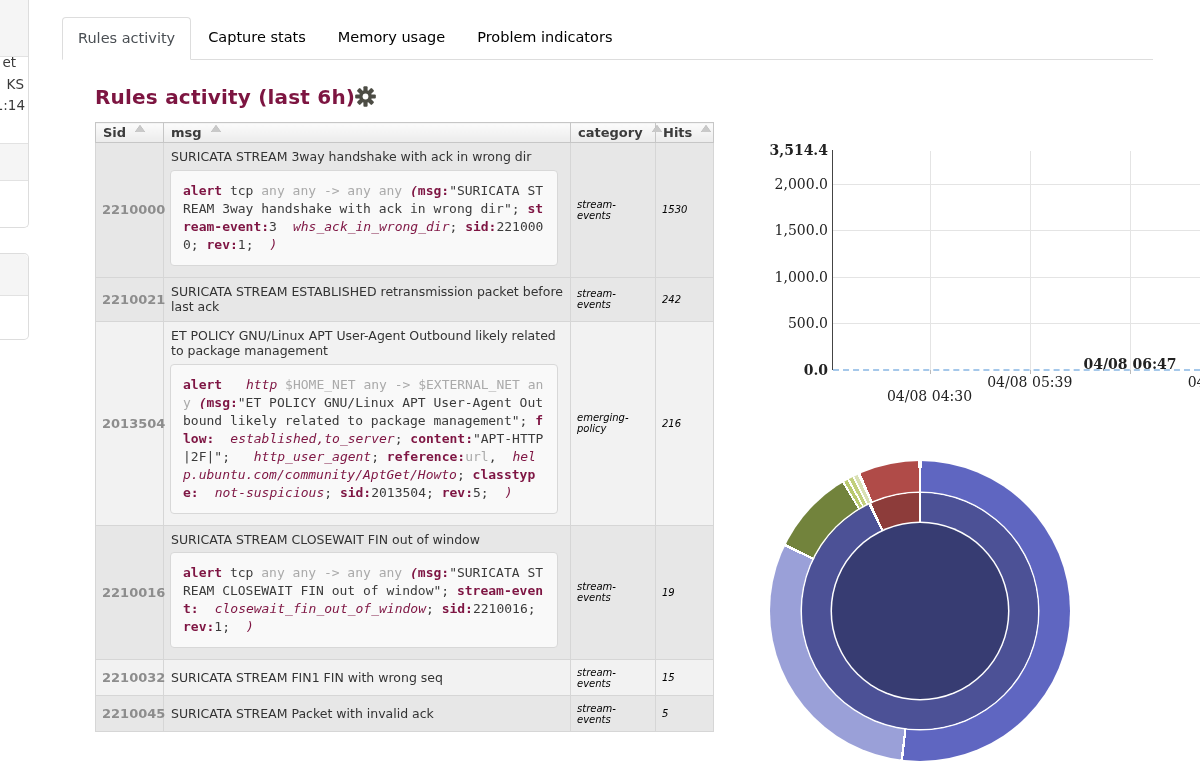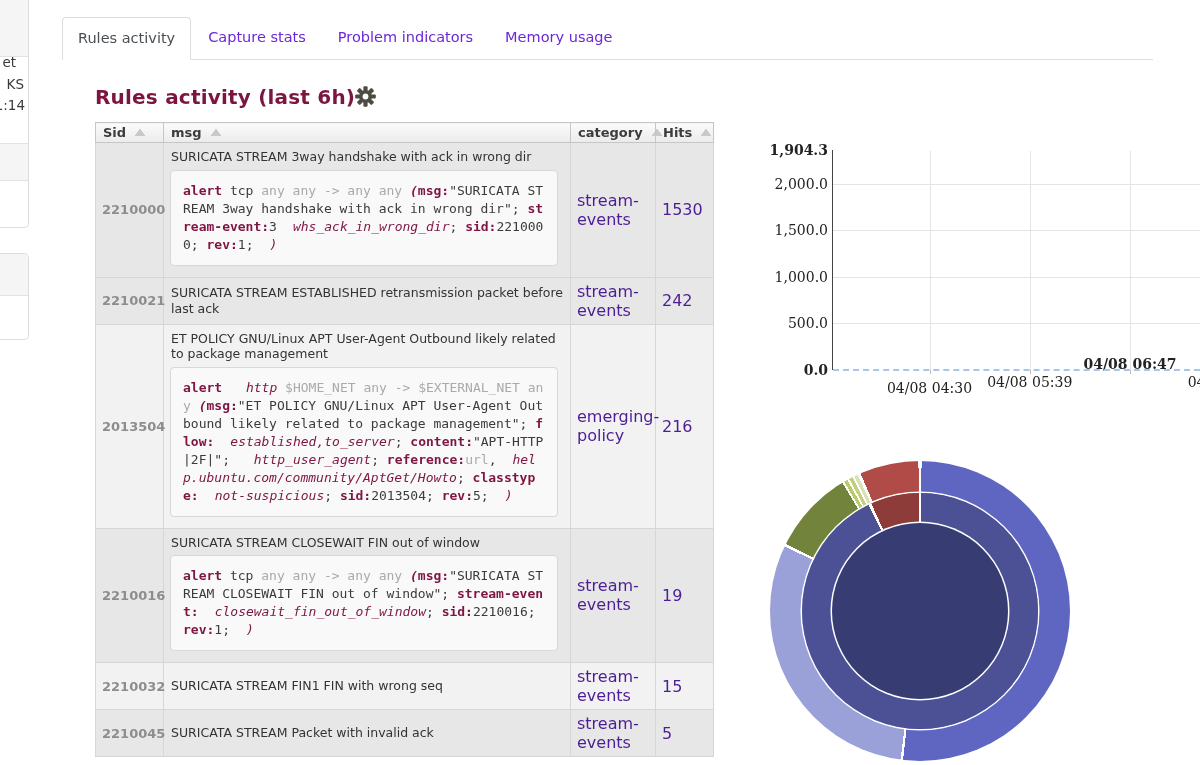--- a/index.html
+++ b/index.html
@@ -13,43 +13,43 @@
   #strip1 .hd { position:absolute; top:0; left:0; right:0; height:61px; background:#f5f5f5; border-bottom:1px solid #e2e2e2; }
   #strip1 .band { position:absolute; top:147px; left:0; right:0; height:38px; background:#f5f5f5;
                   border-top:1px solid #e2e2e2; border-bottom:1px solid #e2e2e2; }
   .clip-line { position:absolute; white-space:nowrap; font-size:13.5px; color:#3a3a3a; }
   #strip2 { top:253px; height:87px; width:29px; border:1px solid #ddd; border-left:none; border-radius:0 5px 5px 0; }
   #strip2 .hd { position:absolute; top:0; left:0; right:0; height:42px; background:#f5f5f5; border-bottom:1px solid #e2e2e2; border-radius:0 5px 0 0; }
 
   
   .tabs { position:absolute; left:62px; top:17px; width:1091px; height:43px;
           border-bottom:1px solid #ddd; display:flex; align-items:stretch; }
-  .tab { padding:12px 15px 0 15px; margin-right:2px; font-size:14.5px; color:#6d28d9; cursor:pointer; }
+  .tab { padding:12px 15px 0 15px; margin-right:2px; font-size:14.5px; color:#000000; cursor:pointer; }
   .tab.active { background:#fff; border:1px solid #ddd; border-bottom:1px solid #fff;
                 border-radius:4px 4px 0 0; margin-bottom:-1px; color:#4a4f54; }
 
   
   .panel-head { position:absolute; display:flex; justify-content:flex-start; align-items:flex-start; }
   #rules-head { left:95px; top:85px; width:618px; }
   #alerts-head { left:770px; top:85px; width:410px; }
   .panel-title { font-size:20px; font-weight:bold; color:#7d1541; letter-spacing:0.2px; }
   .gear-btn { cursor:pointer; margin-top:1px; }
 
   
   #rules-table { position:absolute; left:95px; top:122px; width:618px; border-collapse:collapse; table-layout:fixed; }
   #rules-table th { background:linear-gradient(#fbfbfb,#ebebeb); border:1px solid #c6c6c6;
         font-size:13px; font-weight:bold; color:#3c3c3c; text-align:left; padding:2px 6px 2px 7px; height:19px; }
   #rules-table td { border:1px solid #d6d6d6; vertical-align:middle; padding:4px 6px; height:36px; }
-  .th-inner { display:flex; align-items:center; gap:9px; }
+  .th-inner { display:flex; align-items:flex-start; gap:9px; }
   .sort-tri { width:0; height:0; border-left:5px solid transparent; border-right:5px solid transparent;
               border-bottom:7px solid #c9c9c9; filter:drop-shadow(0 0 0.5px #9a9a9a); }
   tr.odd td { background:#e7e7e7; }
   tr.even td { background:#f2f2f2; }
   td.sid { color:#8d8d8d; font-weight:bold; font-size:13px; padding-left:7px; }
-  td.cat, td.hits { font-size:16px; color:#4c1d95; }
+  td.cat, td.hits { font-size:10px; color:#000000;font-style:italic; }
   .msg-title { font-size:12.5px; line-height:15.5px; color:#333; margin:2px 0 2px 1px; }
   .rule-box { width:388px; margin:5px 0 7px 0; padding:11px 12px; background:#f9f9f9;
               border:1px solid #d8d8d8; border-radius:4px;
               font-family:"DejaVu Sans Mono","Liberation Mono",monospace; font-size:13px; line-height:18px;
               white-space:pre-wrap; word-break:break-all; color:#3b3b3b; }
   .c-k { color:#7e1543; font-weight:bold; }
   .c-ki { color:#7e1543; font-weight:bold; font-style:italic; }
   .c-i { color:#7e1543; font-style:italic;margin-left:16px; }
   .c-g { color:#aaa; }
   .c-d, .c-s { color:#3b3b3b; }
@@ -88,22 +88,22 @@
         <div class="clip-line" style="top: 101px; right: 3px;">1:14</div>
       </div>
   </div>
   <div class="strip-card" id="strip2">
     <div class="hd"></div>
   </div>
 
   <nav class="tabs" id="tabbar">
       <div class="tab active">Rules activity</div>
       <div class="tab">Capture stats</div>
+      <div class="tab">Memory usage</div>
       <div class="tab">Problem indicators</div>
-      <div class="tab">Memory usage</div>
     </nav>
 
   <div class="panel-head" id="rules-head">
     <h2 class="panel-title">Rules activity (last 6h)</h2>
     <span class="gear-btn">
       <svg width="21" height="21" viewBox="-12 -12 24 24" aria-hidden="true">
         <g fill="#4c4c44">
           <rect x="-2.4" y="-11.8" width="4.8" height="5.6" rx="1.2"></rect>
           <rect x="-2.4" y="-11.8" width="4.8" height="5.6" rx="1.2" transform="rotate(45)"></rect>
           <rect x="-2.4" y="-11.8" width="4.8" height="5.6" rx="1.2" transform="rotate(90)"></rect>
@@ -213,24 +213,24 @@
   <div id="chart">
       <div class="ytick bold" style="right: 372px; top: 362px;">0.0</div>
       <div class="gl-h" style="left: 833px; top: 323.449px; width: 367px;"></div>
       <div class="ytick" style="right: 372px; top: 315.449px;">500.0</div>
       <div class="gl-h" style="left: 833px; top: 276.898px; width: 367px;"></div>
       <div class="ytick" style="right: 372px; top: 268.898px;">1,000.0</div>
       <div class="gl-h" style="left: 833px; top: 230.347px; width: 367px;"></div>
       <div class="ytick" style="right: 372px; top: 222.347px;">1,500.0</div>
       <div class="gl-h" style="left: 833px; top: 183.796px; width: 367px;"></div>
       <div class="ytick" style="right: 372px; top: 175.796px;">2,000.0</div>
-      <div class="ytick bold" style="right: 372px; top: 142px;">1,904.3</div>
+      <div class="ytick bold" style="right: 372px; top: 142px;">3,514.4</div>
       <div class="gl-v" style="left: 929.5px; top: 151px; height: 219px;"></div>
       <div class="tickmark" style="left: 929.5px; top: 370px;"></div>
-      <div class="xtick" style="left: 874.5px; top: 380px;">04/08 04:30</div>
+      <div class="xtick" style="left: 874.5px; top: 388px;">04/08 04:30</div>
       <div class="gl-v" style="left: 1029.75px; top: 151px; height: 219px;"></div>
       <div class="tickmark" style="left: 1029.75px; top: 370px;"></div>
       <div class="xtick" style="left: 974.75px; top: 374px;">04/08 05:39</div>
       <div class="gl-v" style="left: 1130px; top: 151px; height: 219px;"></div>
       <div class="tickmark" style="left: 1130px; top: 370px;"></div>
       <div class="xtick" style="left: 1075px; top: 356px; font-weight: bold;">04/08 06:47</div>
       <div class="xtick" style="left: 1175.25px; top: 374px;">04/08 07:56</div>
       <div class="axis-y" style="left: 832px; top: 150px; height: 220px;"></div>
       <div class="series-line" style="left: 833px; top: 368.5px; width: 367px; border-top-color: rgb(165, 200, 234);"></div>
     </div>

